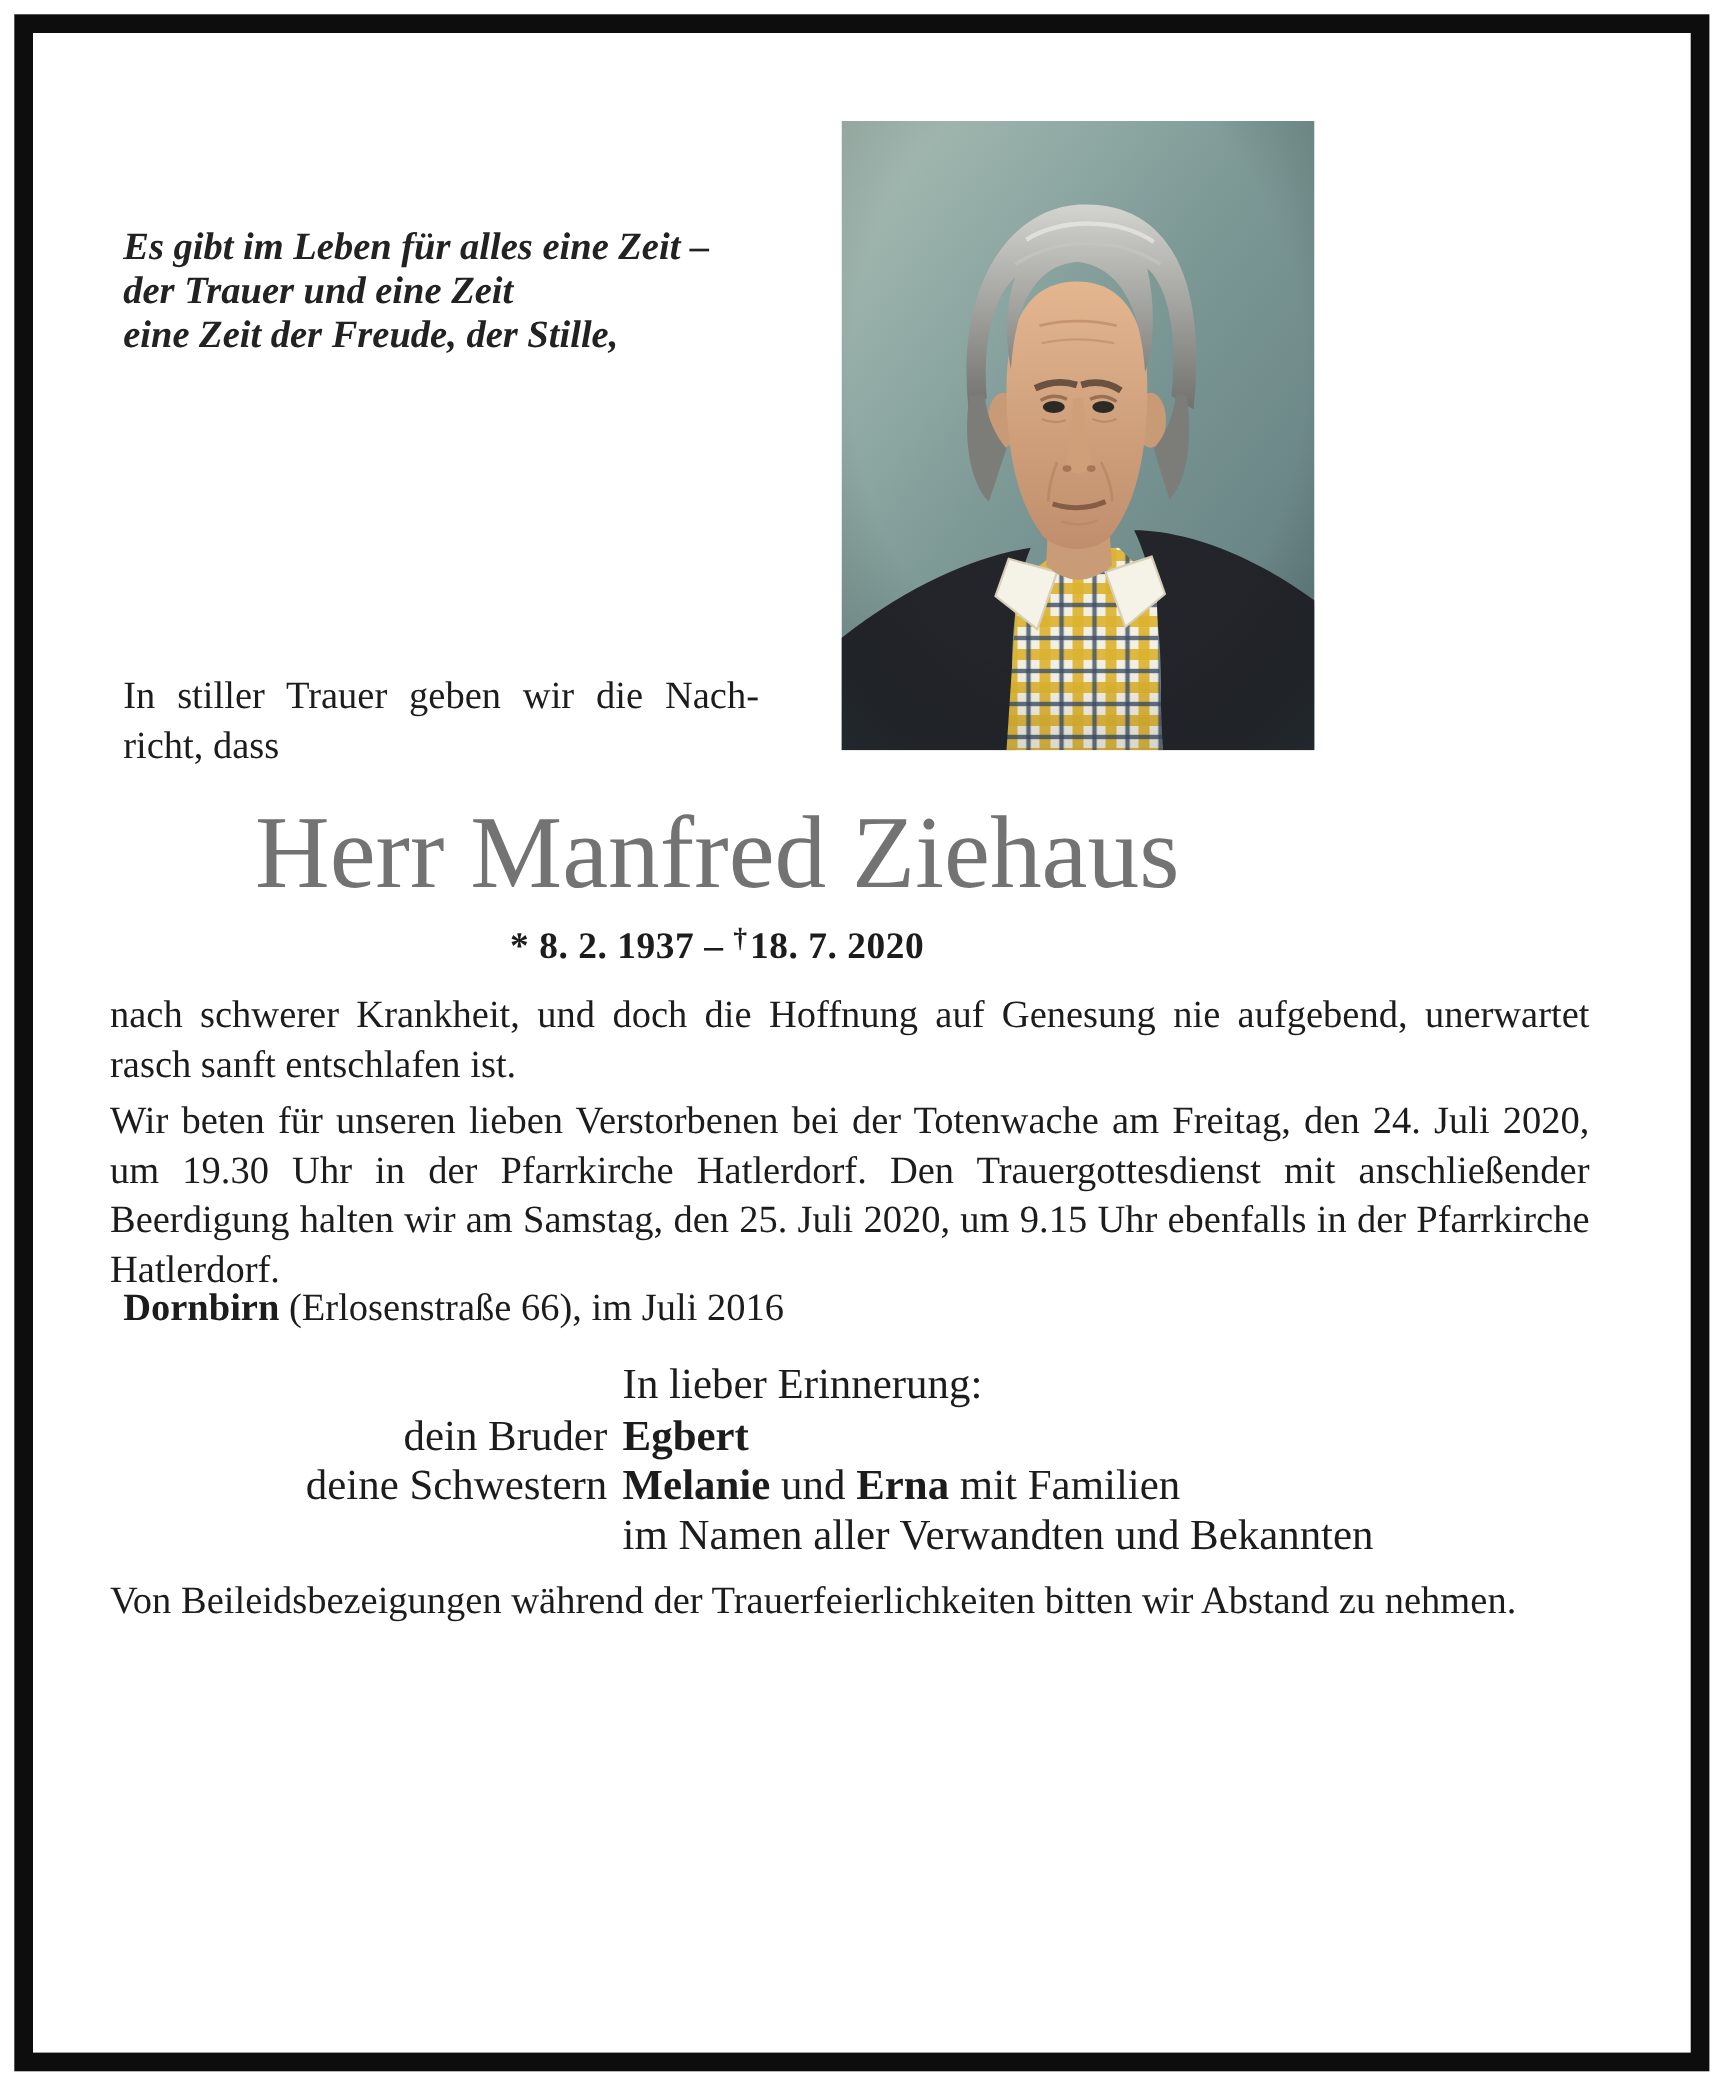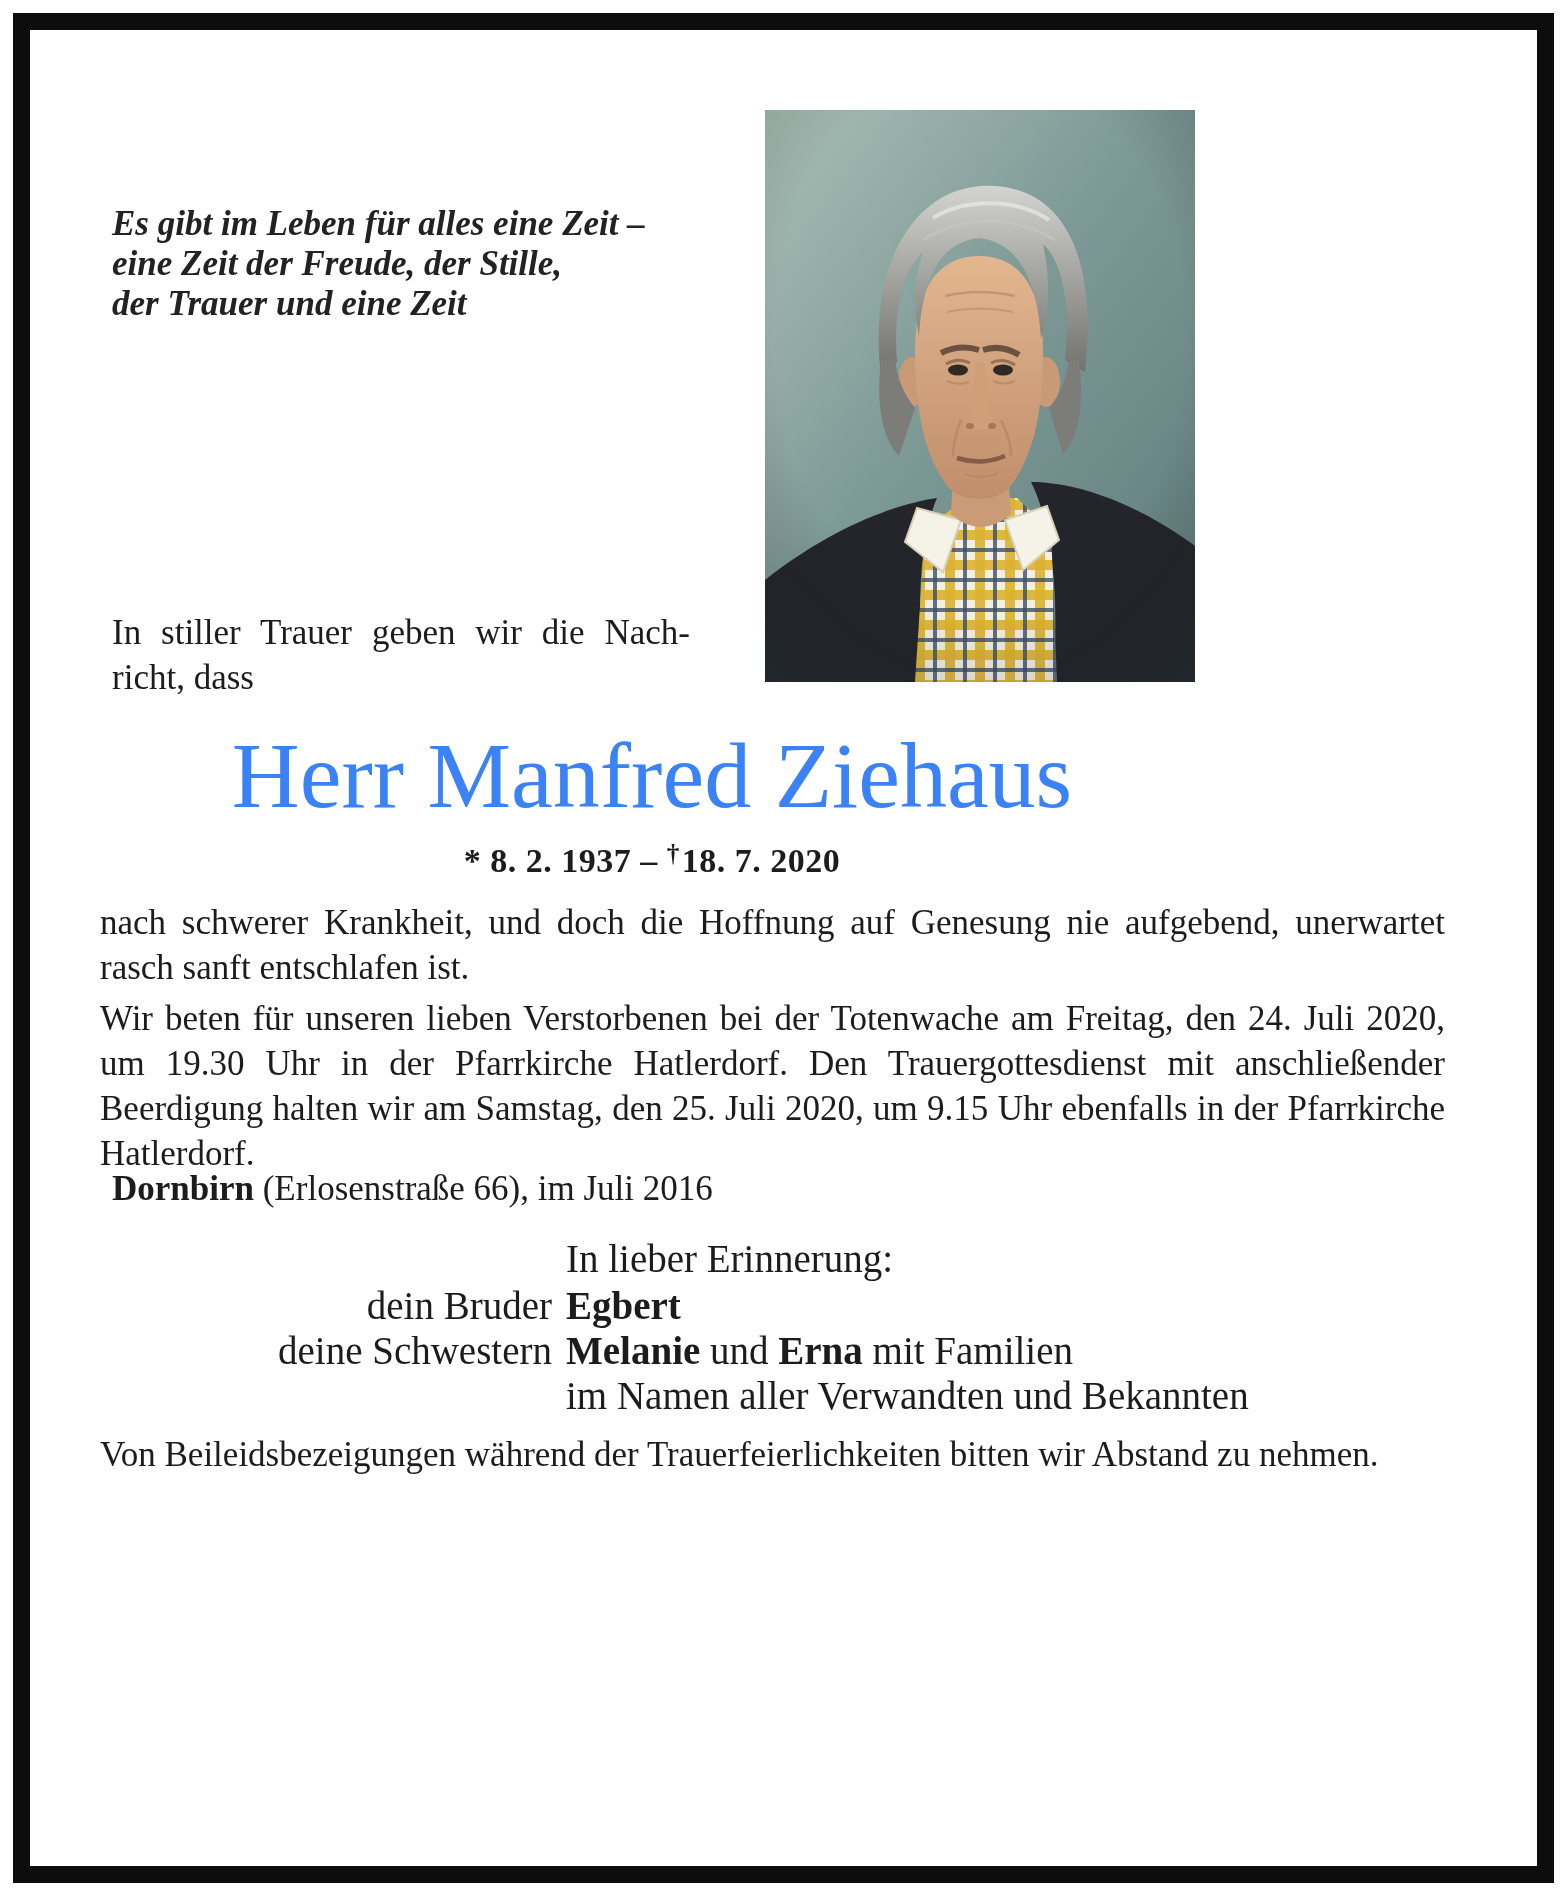--- a/index.html
+++ b/index.html
@@ -57,21 +57,21 @@
     position: absolute;
     left: 112px;
     top: 726px;
     width: 1080px;
     margin: 0;
     text-align: center;
     font-size: 94px;
     font-weight: 400;
     line-height: 1.05;
     white-space: nowrap;
-    color: #3b82f6;
+    color: #737373;
   }
   .dates {
     position: absolute;
     left: 112px;
     top: 840px;
     width: 1080px;
     text-align: center;
     font-size: 34px;
     font-weight: 700;
     letter-spacing: 0.5px;
@@ -120,22 +120,22 @@
 </style>
 </head>
 <body>
 
 <div class="page">
 
   <div class="frame"></div>
 
   <div class="quote">
     <div>Es gibt im Leben für alles eine Zeit –</div>
+    <div>der Trauer und eine Zeit</div>
     <div>eine Zeit der Freude, der Stille,</div>
-    <div>der Trauer und eine Zeit</div>
   </div>
 
   <svg class="photo" viewBox="0 0 430 572" preserveAspectRatio="none" role="img">
     <defs>
       <linearGradient id="bgG" x1="0" y1="0" x2="1" y2="1">
         <stop offset="0" stop-color="#a9beb5"></stop>
         <stop offset="0.45" stop-color="#7e9a97"></stop>
         <stop offset="1" stop-color="#5e797b"></stop>
       </linearGradient>
       <radialGradient id="vig" cx="0.5" cy="0.4" r="0.8">

